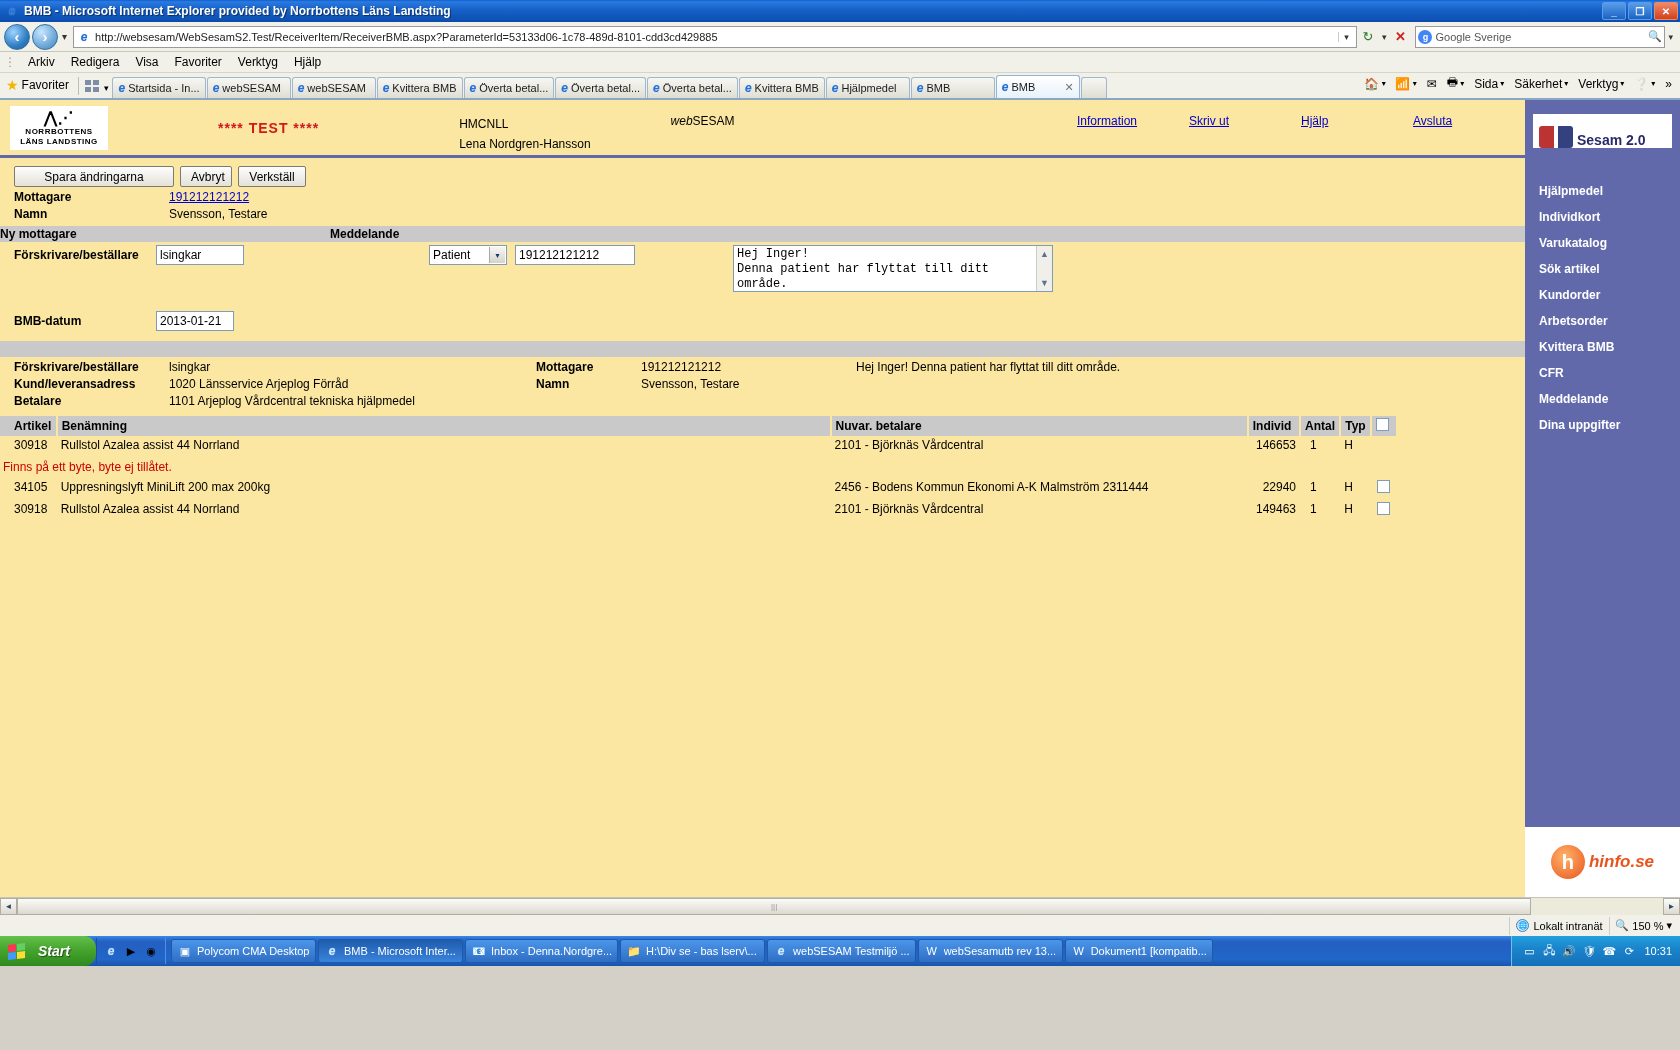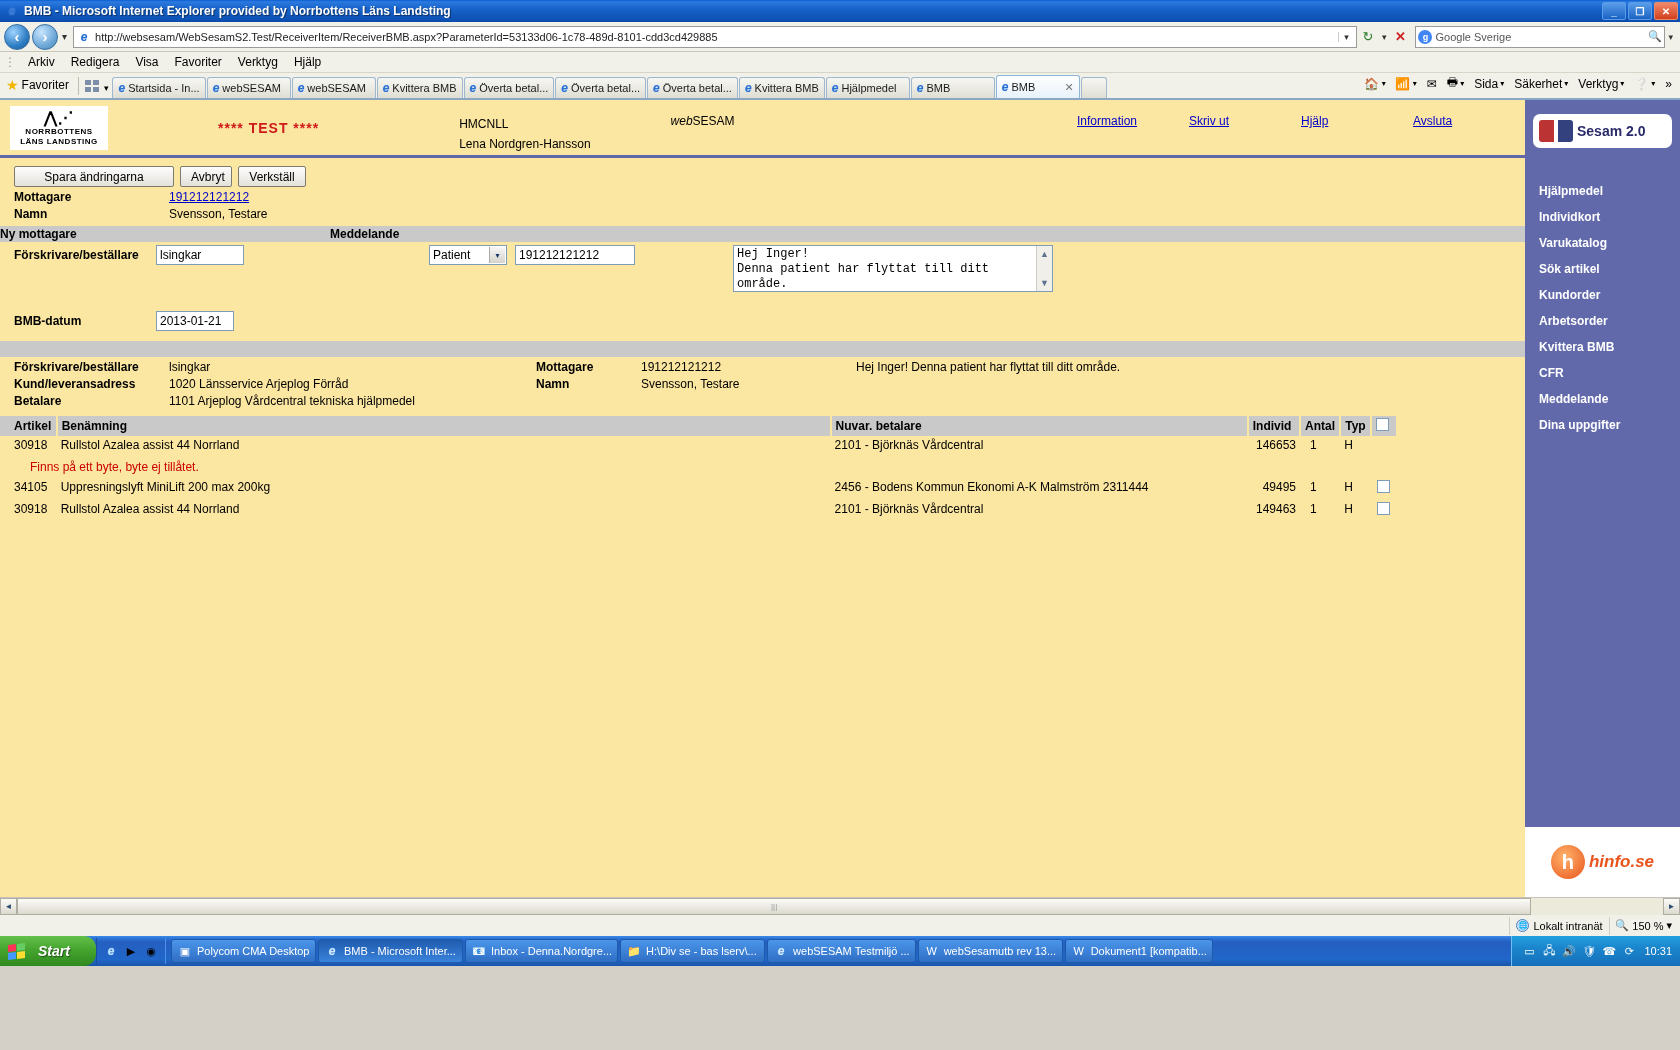--- a/index.html
+++ b/index.html
@@ -276,21 +276,21 @@
     font-size: 12px; color: #0a6b0a;
   }
 
   
   .sidebar {
     width: 155px; background: #6169ab; color: #fff;
     padding-top: 8px; position: relative;
   }
   .sesam-logo {
     background: #fff; margin: 6px 8px 0 8px; height: 34px;
-    display:flex; align-items:center; padding-left: 6px; gap: 4px; border-radius: 7px;
+    display:flex; align-items:flex-end; padding-left: 6px; gap: 4px;
   }
   .sesam-logo .sq1 { width: 15px; height: 22px; background:#b33; border-radius: 3px 0 0 3px;}
   .sesam-logo .sq2 { width: 15px; height: 22px; background:#33417f; border-radius: 0 3px 3px 0;}
   .sesam-logo .stxt { color:#2a2a6a; font-size: 14px; font-weight: bold; }
   .side-menu { margin-top: 30px; }
   .side-menu a {
     display: block; color: #fff; font-weight: bold; font-size: 12px;
     text-decoration: none; padding: 6px 0 6px 14px;
   }
   .hinfo {
@@ -633,27 +633,27 @@
           <tr>
             <td class="col-artikel" style="padding-left:14px">30918</td>
             <td class="col-benamning">Rullstol Azalea assist 44 Norrland</td>
             <td class="col-betalare">2101 - Björknäs Vårdcentral</td>
             <td class="col-individ">146653</td>
             <td class="col-antal" style="padding-left:10px">1</td>
             <td class="col-typ">H</td>
             <td class="col-chk"></td>
           </tr>
           <tr>
-            <td colspan="7" style="padding-left:30px;height:20px" class="errtext">Finns på ett byte, byte ej tillåtet.</td>
+            <td colspan="7" style="padding-left:3px;height:20px" class="errtext">Finns på ett byte, byte ej tillåtet.</td>
           </tr>
           <tr>
             <td class="col-artikel" style="padding-left:14px">34105</td>
             <td class="col-benamning">Uppresningslyft MiniLift 200 max 200kg</td>
             <td class="col-betalare">2456 - Bodens Kommun Ekonomi A-K Malmström 2311444</td>
-            <td class="col-individ">49495</td>
+            <td class="col-individ">22940</td>
             <td class="col-antal" style="padding-left:10px">1</td>
             <td class="col-typ">H</td>
             <td class="col-chk">
               <span class="cbx"></span>
             </td>
           </tr>
           <tr>
             <td class="col-artikel" style="padding-left:14px">30918</td>
             <td class="col-benamning">Rullstol Azalea assist 44 Norrland</td>
             <td class="col-betalare">2101 - Björknäs Vårdcentral</td>

